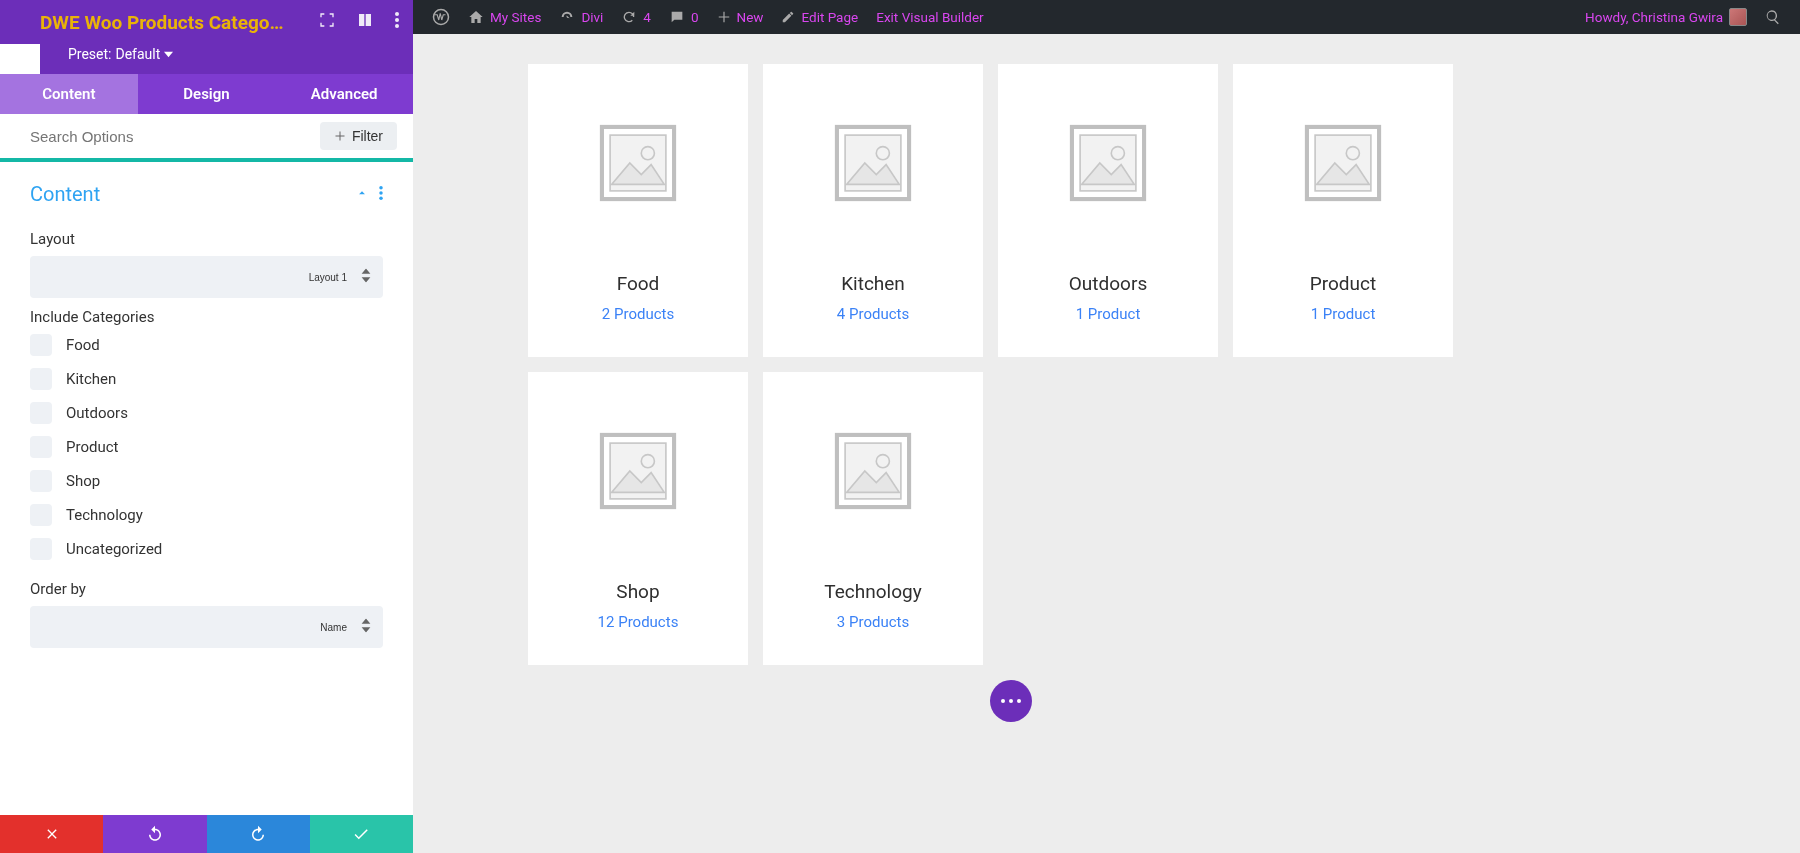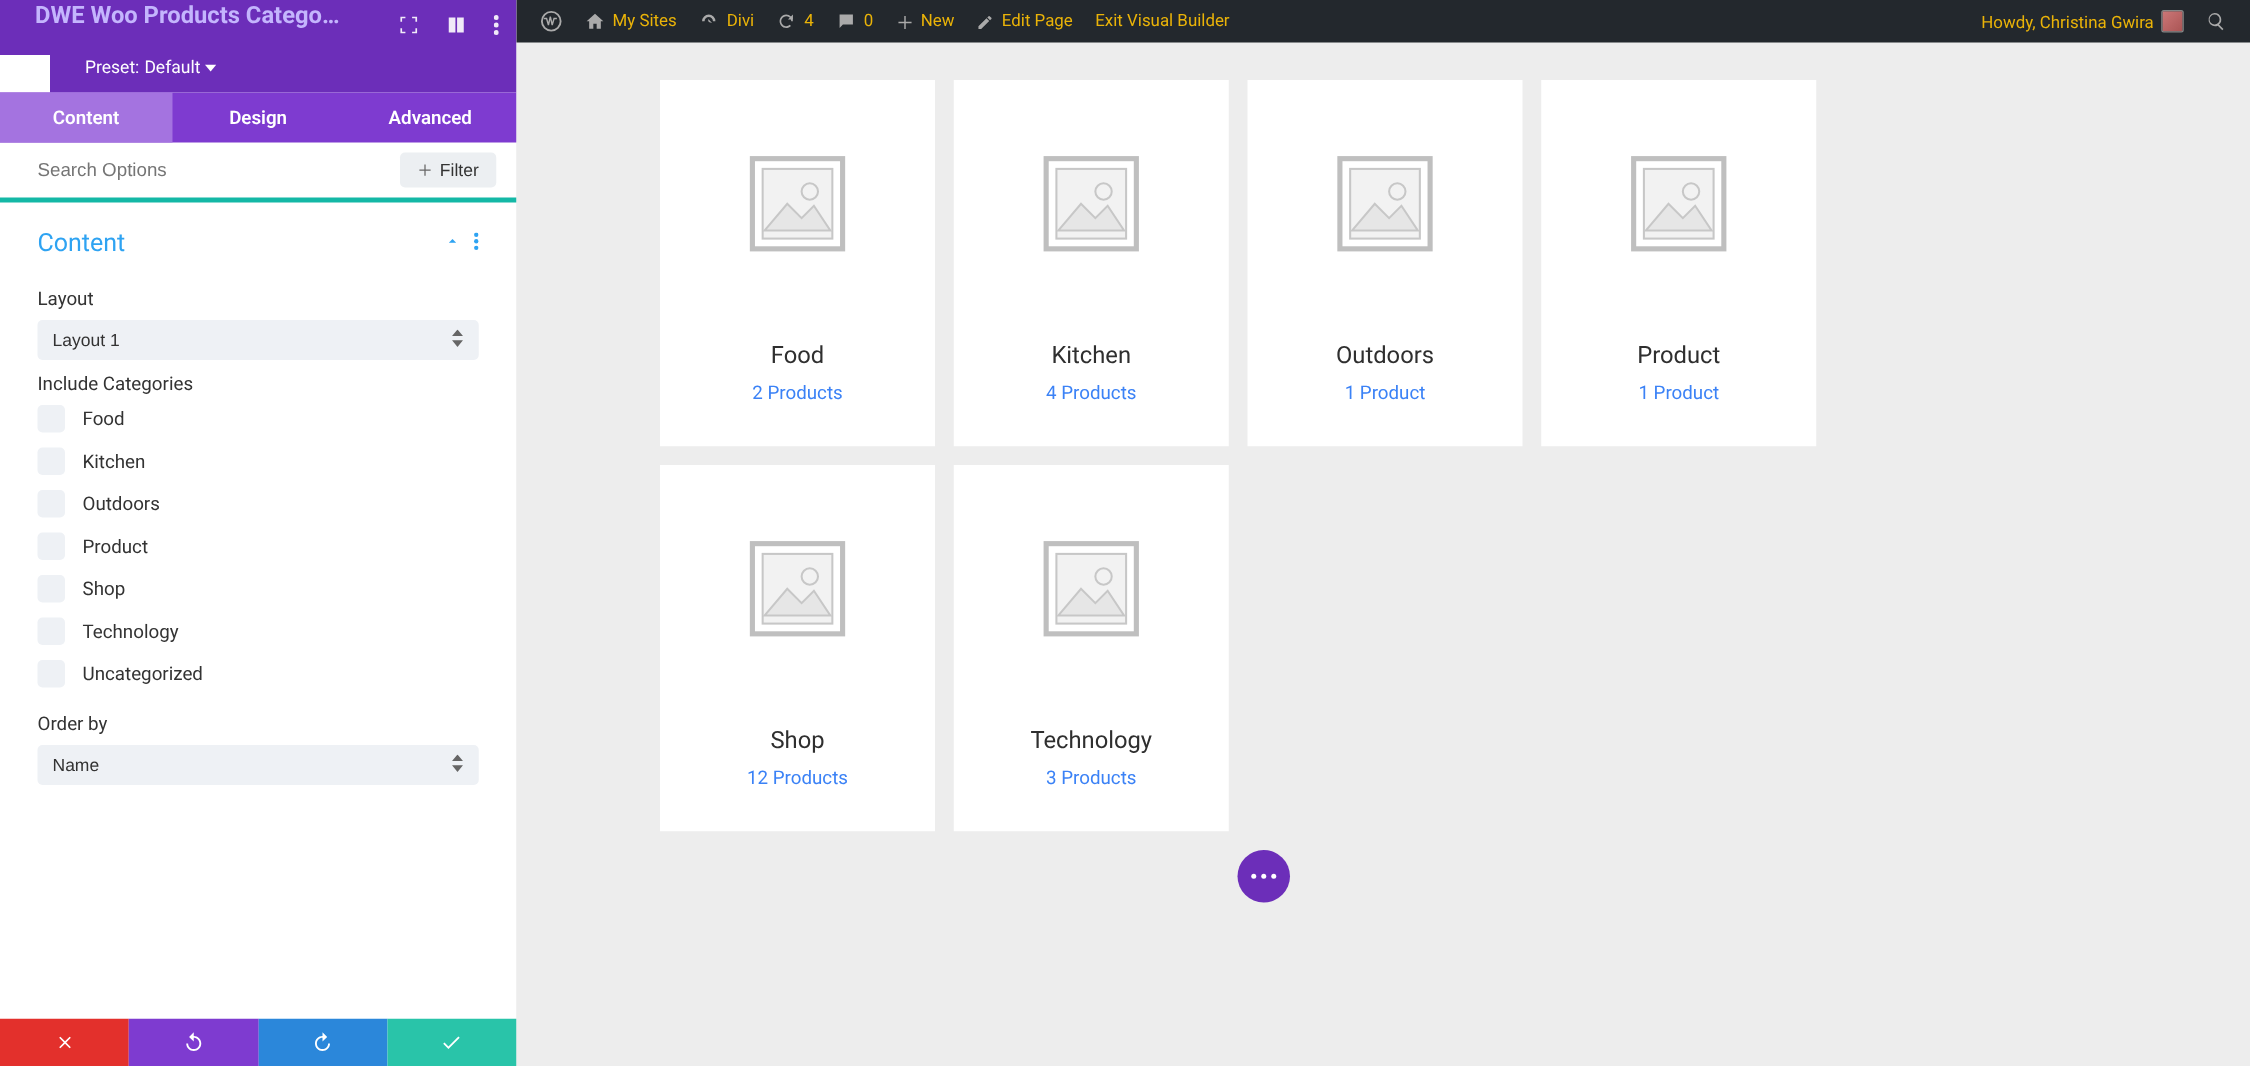--- a/index.html
+++ b/index.html
@@ -3,21 +3,21 @@
   <meta charset="utf-8">
   <style>
     * { margin: 0; padding: 0; box-sizing: border-box; }
     body { font-family: -apple-system, BlinkMacSystemFont, "Segoe UI", Roboto, Helvetica, Arial, sans-serif; background: #ededed; width: 1800px; height: 853px; overflow: hidden; position: relative; }
 
     
     .panel {
       position: absolute; left: 0; top: 0; width: 413px; height: 853px; background: #fff; display: flex; flex-direction: column; z-index: 10;
     }
     .panel-header {
-      background: #6c2eb9; color: #c4b5fd; height: 44px; display: flex; padding: 0 14px 0 28px; justify-content: space-between;
+      background: #6c2eb9; color: #eab308; height: 44px; display: flex; align-items: center; padding: 0 14px 0 40px; justify-content: space-between;
     }
     .panel-title { font-size: 19px; font-weight: 700; white-space: nowrap; overflow: hidden; text-overflow: ellipsis; max-width: 260px; }
     .panel-header-icons { display: flex; gap: 22px; align-items: center; }
     .panel-header-icons svg { fill: #fff; opacity: 0.9; }
     .preset-row { background: #6c2eb9; color: #fff; padding: 2px 28px 12px; font-size: 14px; display: flex; align-items: center; gap: 4px; margin-left: 40px; }
     .preset-row svg { fill: #fff; }
 
     .tabs { display: flex; background: #7e3bd0; height: 40px; }
     .tab { flex: 1; display: flex; align-items: center; justify-content: center; color: #fff; font-size: 15px; font-weight: 600; cursor: pointer; }
     .tab.active { background: #a473e0; }
@@ -28,22 +28,22 @@
     .filter-btn svg { fill: #666; }
 
     .panel-scroll { flex: 1; overflow-y: auto; padding: 0 30px 20px; }
     .section-header { display: flex; align-items: center; justify-content: space-between; padding: 20px 0 14px; }
     .section-header .title { color: #2ea3f2; font-size: 20px; font-weight: 400; }
     .section-header-icons { display: flex; gap: 10px; align-items: center; }
     .section-header-icons svg { fill: #2ea3f2; }
 
     .form-label { color: #333; font-size: 15px; margin: 10px 0 8px; display: block; }
     .select {
-      background: #eef1f5; border: none; width: 100%; height: 32px; padding: 0 36px 0 12px; border-radius: 4px; font-size: 14px; color: #333;
-      appearance: none; position: relative;
+      background: #eef1f5; border: none; width: 100%; height: 42px; padding: 0 36px 0 12px; border-radius: 4px; font-size: 10px; color: #333;
+      appearance: none; position: relative; text-align: right;
     }
     .select-wrap { position: relative; margin-bottom: 8px; }
     .select-arrow { position: absolute; right: 12px; top: 50%; transform: translateY(-50%); pointer-events: none; }
     .select-arrow svg { fill: #666; width: 10px; height: 14px; }
 
     .checkbox-list { display: flex; flex-direction: column; gap: 12px; margin-top: 8px; margin-bottom: 10px; }
     .checkbox-item { display: flex; align-items: center; gap: 14px; }
     .checkbox-item .box { width: 22px; height: 22px; background: #eef1f5; border-radius: 4px; }
     .checkbox-item .lbl { font-size: 15px; color: #333; }
 
@@ -58,21 +58,21 @@
     .act-cancel { background: #e3302c; }
     .act-undo { background: #7e3bd0; }
     .act-redo { background: #2b87da; }
     .act-save { background: #29c4a9; }
 
     
     .wp-bar {
       position: absolute; left: 413px; top: 0; right: 0; height: 34px; background: #23282d; color: #eee;
       display: flex; align-items: center; padding: 0 10px; font-size: 13.5px; z-index: 5;
     }
-    .wp-item { display: flex; align-items: flex-end; gap: 6px; padding: 0 9px; cursor: pointer; color: #eab308; }
+    .wp-item { display: flex; align-items: center; gap: 6px; padding: 0 9px; cursor: pointer; color: #d946ef; }
     .wp-item svg { fill: #aaa; }
     .wp-spacer { flex: 1; }
     .wp-avatar { width: 18px; height: 18px; background: linear-gradient(135deg,#c77,#a55); border: 1px solid #888; border-radius: 2px; }
 
     
     .content { position: absolute; left: 413px; top: 34px; right: 0; bottom: 0; background: #ededed; padding: 30px 115px; }
     .grid { display: grid; grid-template-columns: repeat(4, 220px); gap: 15px; justify-content: start; }
     .card { background: #fff; width: 220px; height: 293px; display: flex; flex-direction: column; align-items: center; justify-content: flex-start; padding-top: 58px; }
     .card .ph { width: 82px; height: 82px; margin-bottom: 68px; }
     .card .name { font-size: 19px; color: #2f2f2f; margin-bottom: 10px; }

